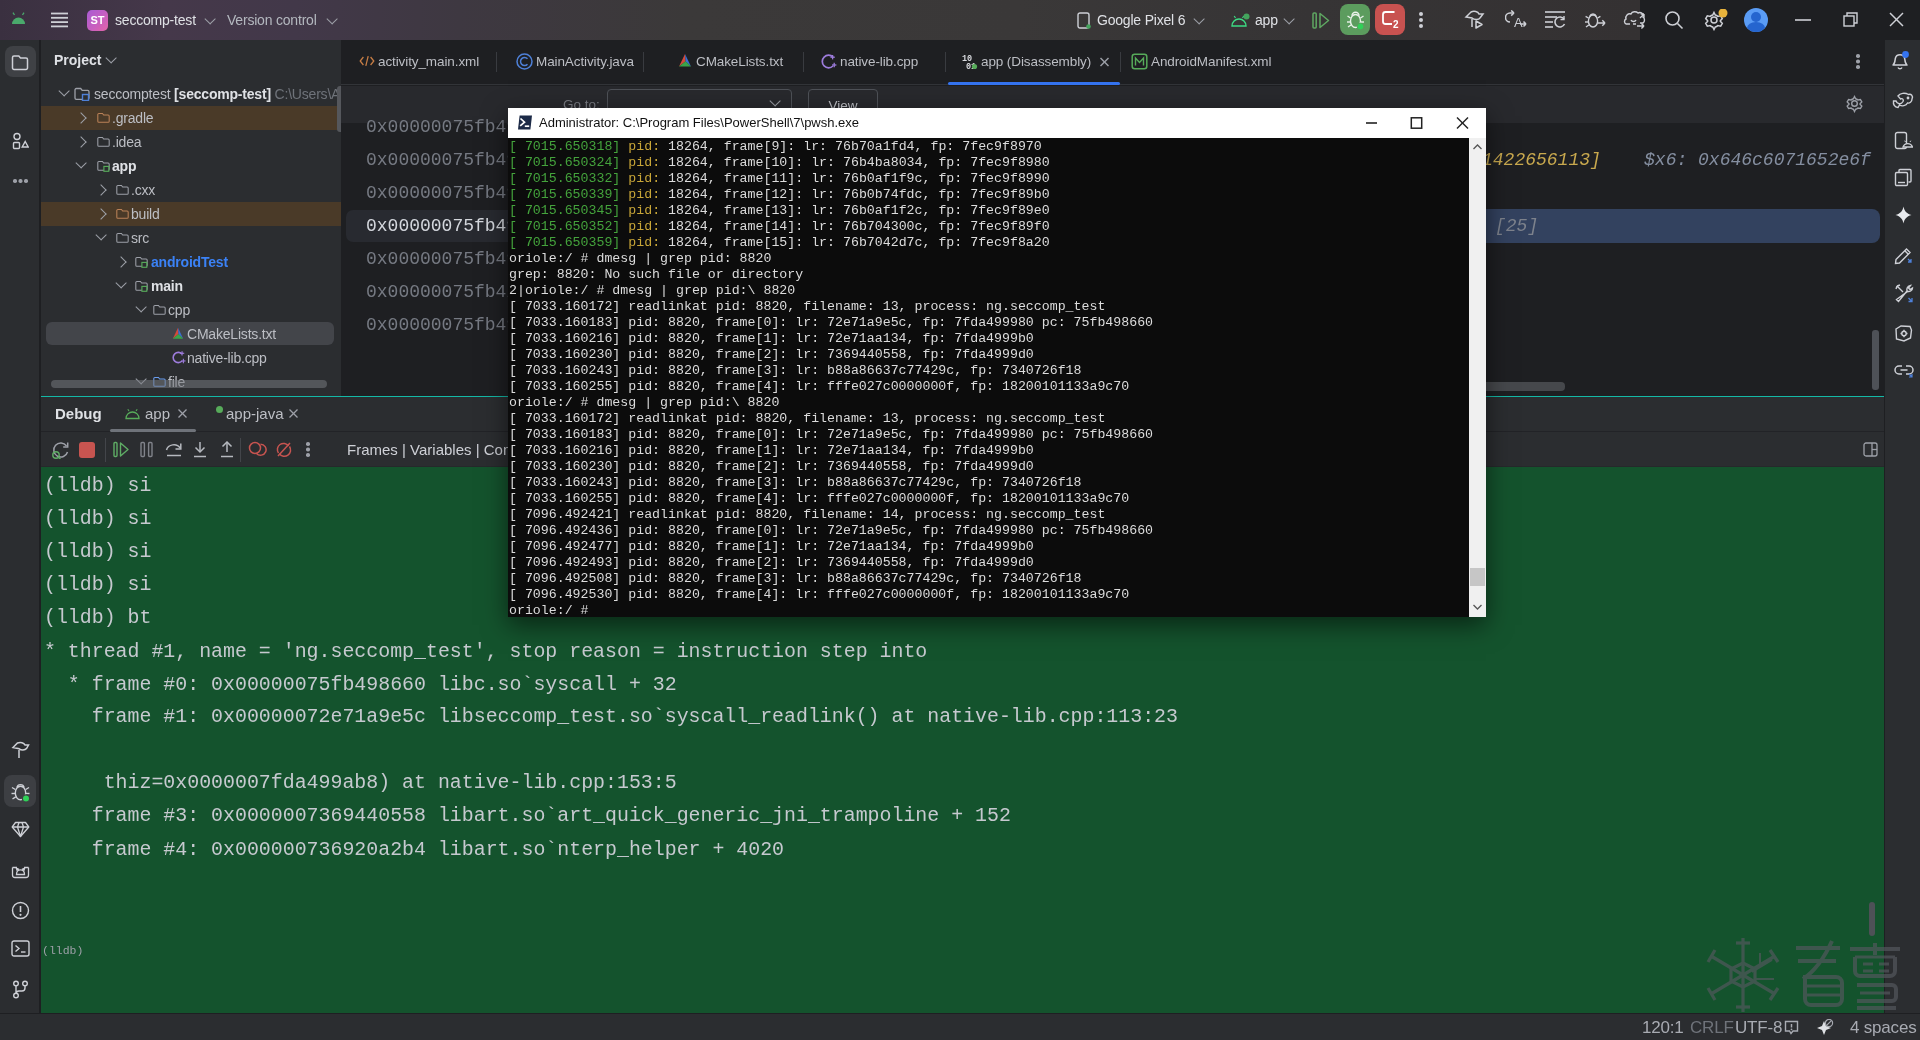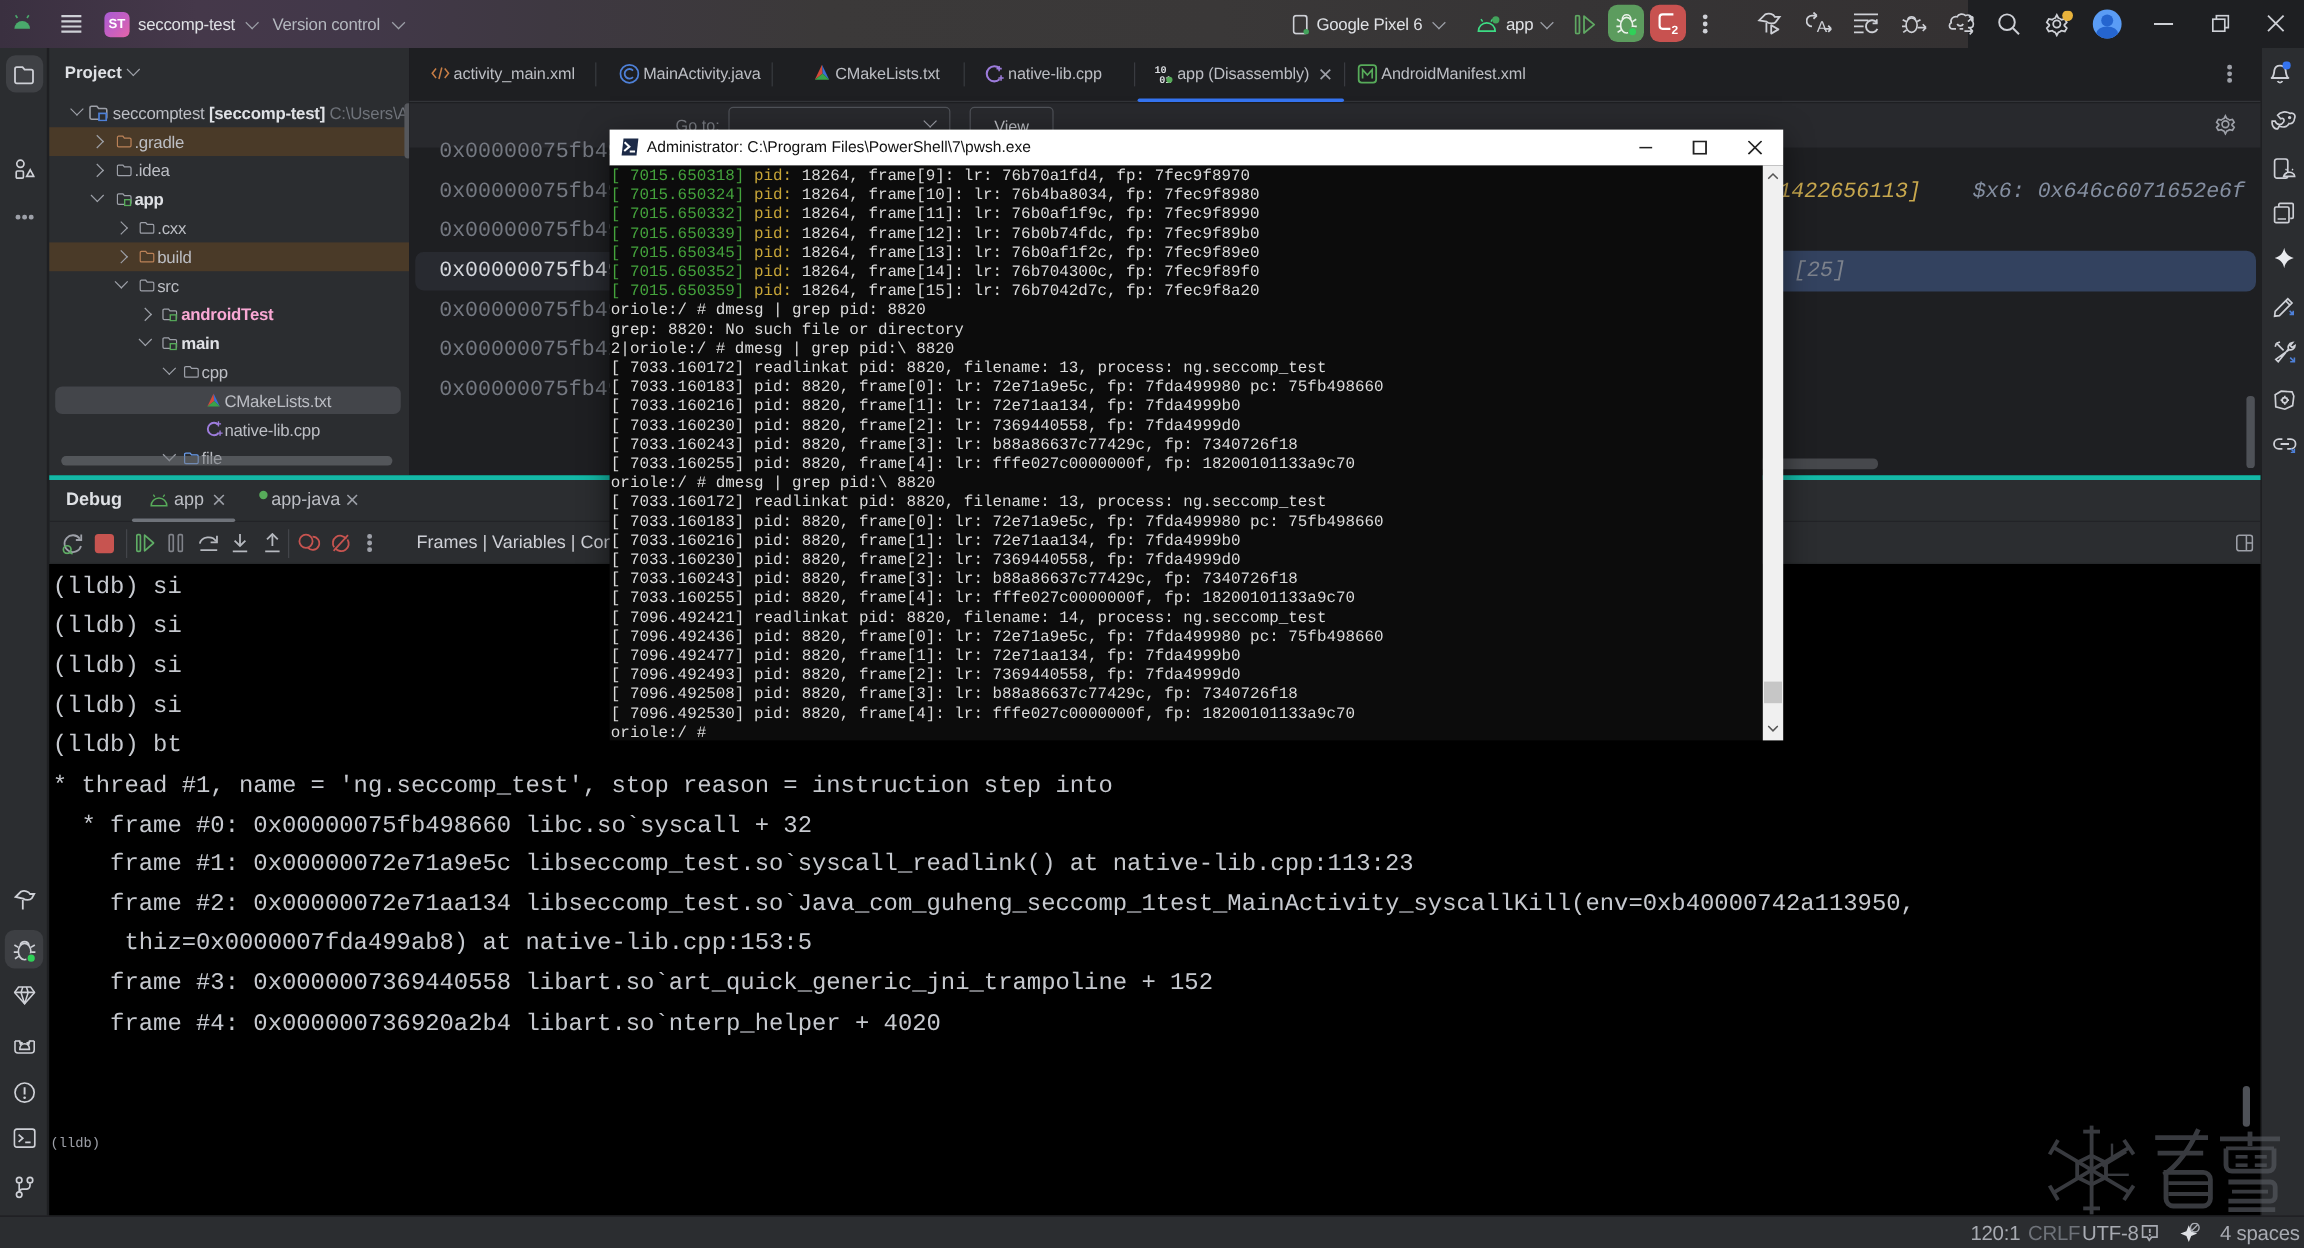--- a/index.html
+++ b/index.html
@@ -30,21 +30,21 @@
 .mono { font-family:"Liberation Mono", monospace; }
 .dimln { font-size:18px; line-height:33px; color:#757982; letter-spacing:0; white-space:pre; }
 
 #pswin { left:508px; top:108px; width:978px; height:509px; z-index:40; box-shadow:0 8px 24px rgba(0,0,0,.55); }
 #pstitle { position:absolute; left:0; top:0; width:978px; height:30px; background:#fff; }
 #psbody { position:absolute; left:0; top:30px; width:961px; height:479px; background:#0c0c0c; overflow:hidden; }
 #psscroll { position:absolute; left:961px; top:30px; width:17px; height:479px; background:#f0f0f0; }
 .psline { position:absolute; left:1px; font-size:13.25px; line-height:16px; white-space:pre; color:#dcdcdc; font-family:"Liberation Mono", monospace; }
 .g { color:#44a33c; } .y { color:#c8a638; }
 
-#debug { left:41px; top:396px; width:1843px; height:617px; background:#000000; border-top:4px solid #14b8a6; }
+#debug { left:41px; top:396px; width:1843px; height:617px; background:#14532d; border-top:1px solid #14b8a6; }
 #dhead { position:absolute; left:0; top:0; width:1843px; height:35px; background:#2b2d30; border-bottom:1px solid #222327; }
 #dtool { position:absolute; left:0; top:35px; width:1843px; height:35px; background:#2b2d30; border-bottom:1px solid #26282b; }
 .dline { position:absolute; font-family:"Liberation Mono", monospace; font-size:19.9px; line-height:22px; color:#c6c9cf; white-space:pre; }
 
 #status { left:0; top:1013px; width:1920px; height:27px; background:#2b2d30; border-top:1px solid #1e1f22; }
 .st-item { position:absolute; top:0; height:27px; line-height:27px; font-size:17px; letter-spacing:-0.2px; color:#a8abb2; }
 </style>
 </head>
 <body>
 <div id="stage">
@@ -330,21 +330,21 @@
           </svg>
         <div class="tlabel" style="left:90px;">src</div>
       </div>
 
       <div class="trow" style="top:210px;">
         <span class="chev" style="position:absolute;left:76px;top:8px;transform:rotate(-45deg);"></span>
         <svg style="position:absolute;left:94px;top:6px" width="13" height="12" viewBox="0 0 16 14">
             <path d="M1 3.5 V11 a1.3 1.3 0 0 0 1.3 1.3 H13.7 A1.3 1.3 0 0 0 15 11 V4.7 a1.3 1.3 0 0 0 -1.3 -1.3 H8.2 L6.7 1.5 H2.3 A1.3 1.3 0 0 0 1 2.8 Z" fill="none" stroke="#9da0a8" stroke-width="1.3"></path>
             <rect x="8.5" y="7.5" width="6" height="6" fill="#2b2d30" stroke="#57ab5a" stroke-width="1.4"></rect>
           </svg>
-        <div class="tlabel" style="left:110px;font-weight:bold;color:#f9a8d4;">androidTest</div>
+        <div class="tlabel" style="left:110px;font-weight:bold;color:#3b82f6;">androidTest</div>
       </div>
 
       <div class="trow" style="top:234px;">
         <span class="chev" style="position:absolute;left:74px;top:7px;"></span>
         <svg style="position:absolute;left:94px;top:6px" width="13" height="12" viewBox="0 0 16 14">
             <path d="M1 3.5 V11 a1.3 1.3 0 0 0 1.3 1.3 H13.7 A1.3 1.3 0 0 0 15 11 V4.7 a1.3 1.3 0 0 0 -1.3 -1.3 H8.2 L6.7 1.5 H2.3 A1.3 1.3 0 0 0 1 2.8 Z" fill="none" stroke="#9da0a8" stroke-width="1.3"></path>
             <rect x="8.5" y="7.5" width="6" height="6" fill="#2b2d30" stroke="#57ab5a" stroke-width="1.4"></rect>
           </svg>
         <div class="tlabel" style="left:110px;font-weight:bold;color:#dfe1e5;">main</div>
       </div>
@@ -564,21 +564,20 @@
       </svg>
     </div>
     <div class="dline" style="left:3px;top:78px;">(lldb) si</div>
     <div class="dline" style="left:3px;top:111px;">(lldb) si</div>
     <div class="dline" style="left:3px;top:144px;">(lldb) si</div>
     <div class="dline" style="left:3px;top:177px;">(lldb) si</div>
     <div class="dline" style="left:3px;top:210px;">(lldb) bt</div>
     <div class="dline" style="left:3px;top:244px;">* thread #1, name = 'ng.seccomp_test', stop reason = instruction step into</div>
     <div class="dline" style="left:3px;top:277px;">  * frame #0: 0x00000075fb498660 libc.so`syscall + 32</div>
     <div class="dline" style="left:3px;top:309px;">    frame #1: 0x00000072e71a9e5c libseccomp_test.so`syscall_readlink() at native-lib.cpp:113:23</div>
-    <div class="dline" style="left:3px;top:342px;">    frame #2: 0x00000072e71aa134 libseccomp_test.so`Java_com_guheng_seccomp_1test_MainActivity_syscallKill(env=0xb40000742a113950,</div>
     <div class="dline" style="left:3px;top:375px;">     thiz=0x0000007fda499ab8) at native-lib.cpp:153:5</div>
     <div class="dline" style="left:3px;top:408px;">    frame #3: 0x0000007369440558 libart.so`art_quick_generic_jni_trampoline + 152</div>
     <div class="dline" style="left:3px;top:442px;">    frame #4: 0x000000736920a2b4 libart.so`nterp_helper + 4020</div>
     <div class="mono abs" style="left:1px;top:547px;font-size:11.5px;color:#9da0a8;">(lldb)</div>
     <div class="abs" style="left:1828px;top:505px;width:6px;height:34px;background:#4e5157;border-radius:3px;"></div>
   </div>
   <div id="rstrip" class="abs">
 
     <svg class="abs" style="left:5px;top:11px" width="20" height="19" viewBox="0 0 20 19">
       <path d="M3 14 C5 12.5 5 10 5.3 7.5 A4.8 4.8 0 0 1 14.7 7.5 C15 10 15 12.5 17 14 Z" fill="none" stroke="#ced0d6" stroke-width="1.5" stroke-linejoin="round"></path>

